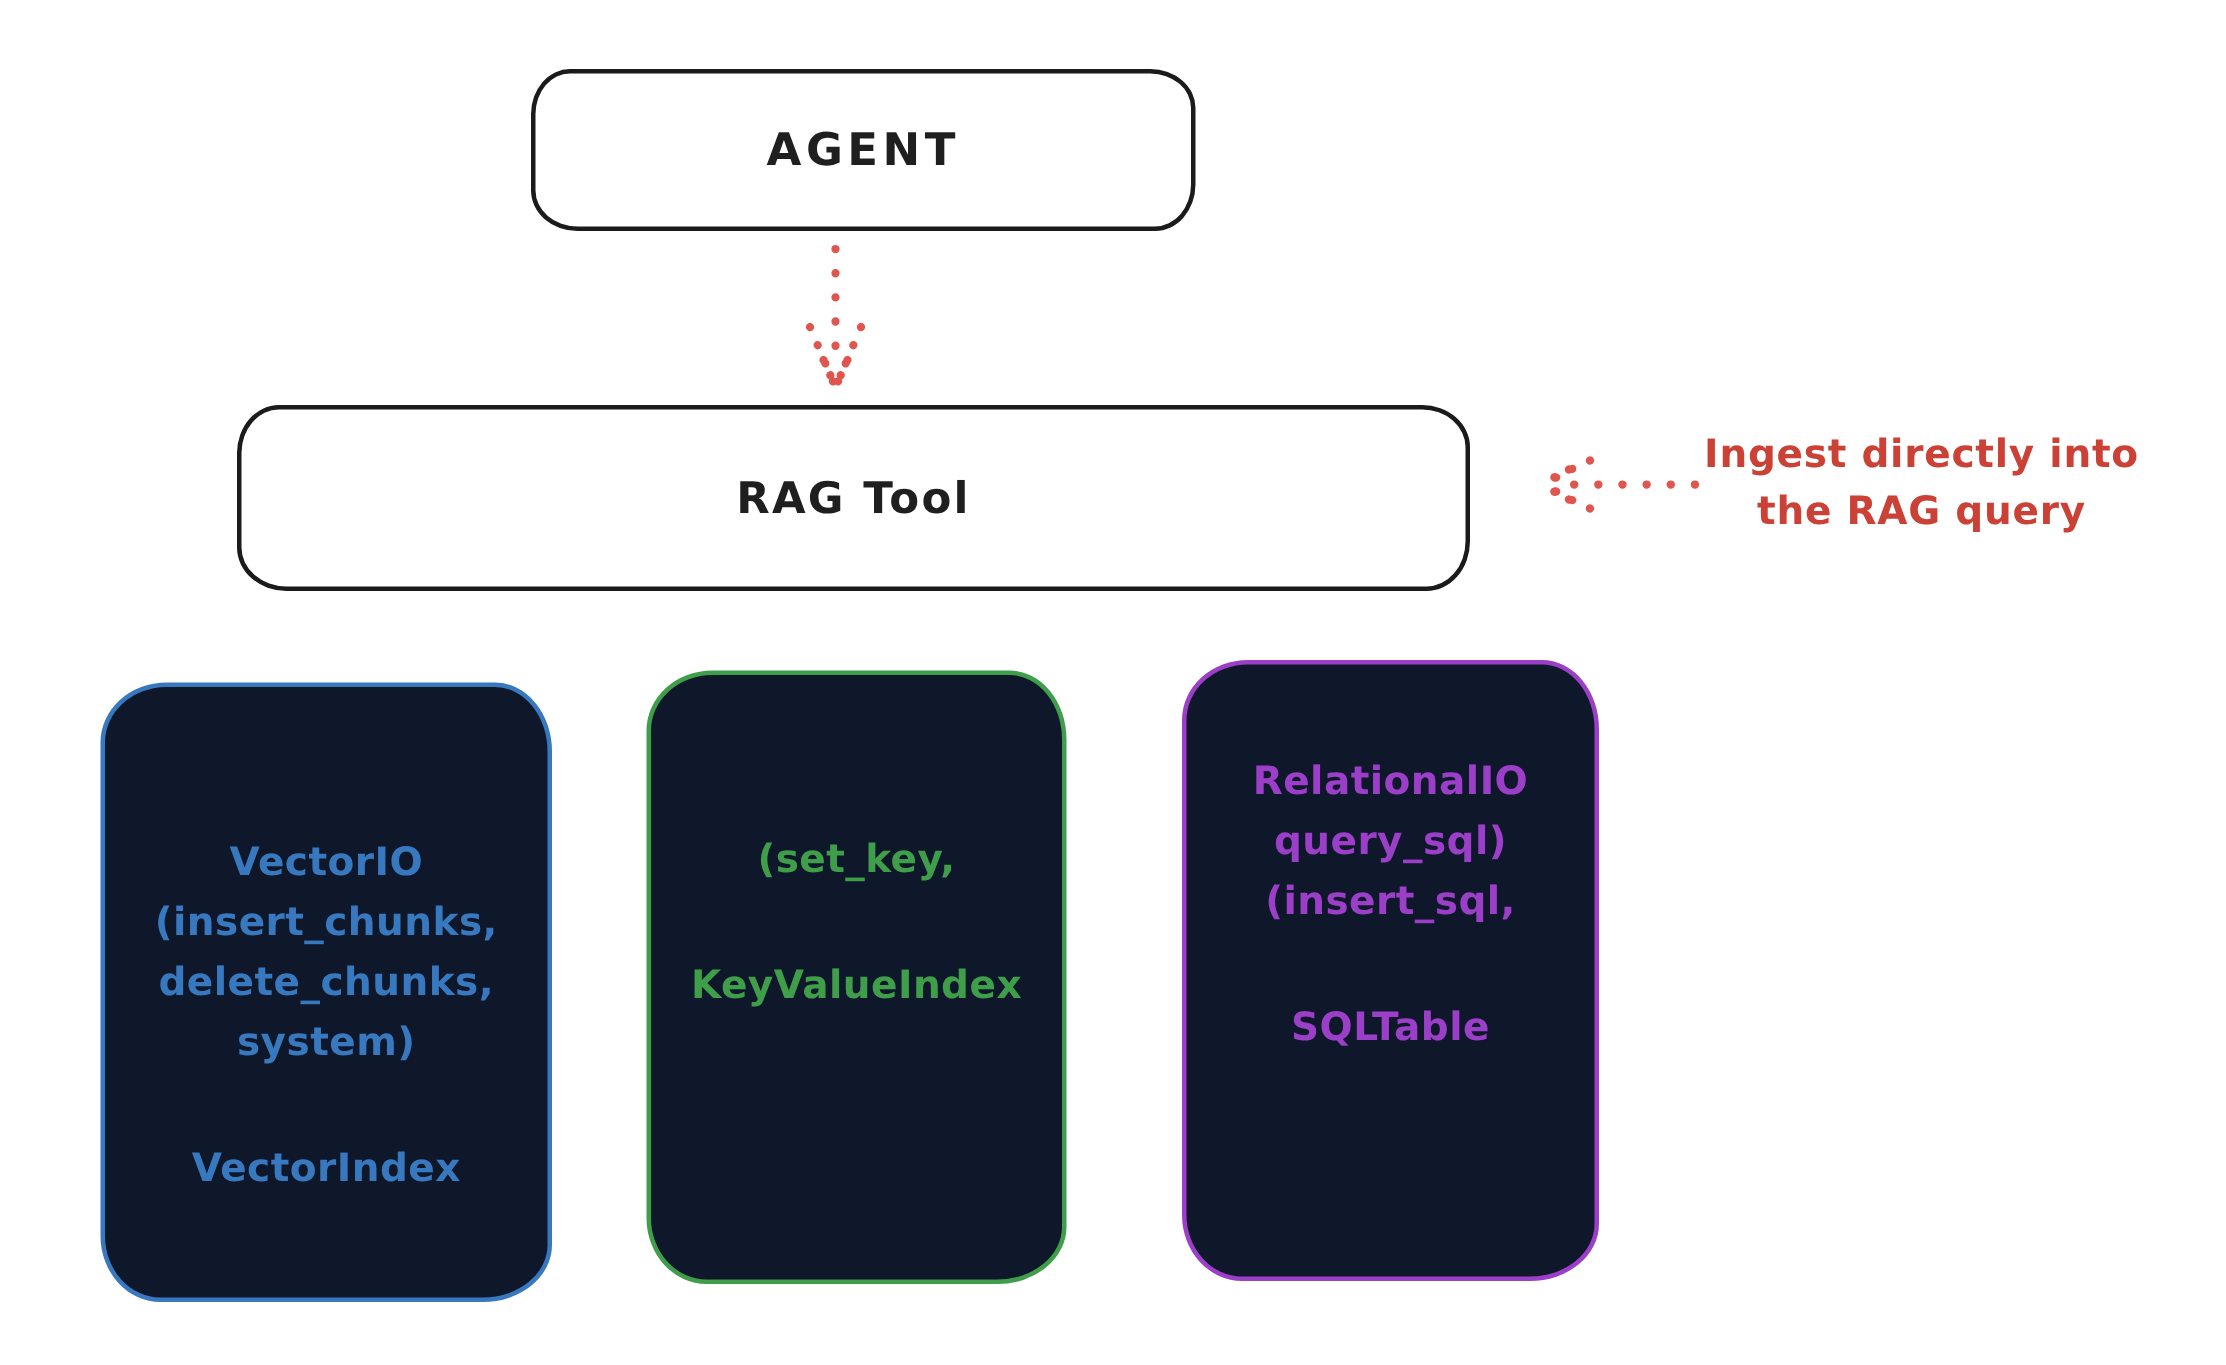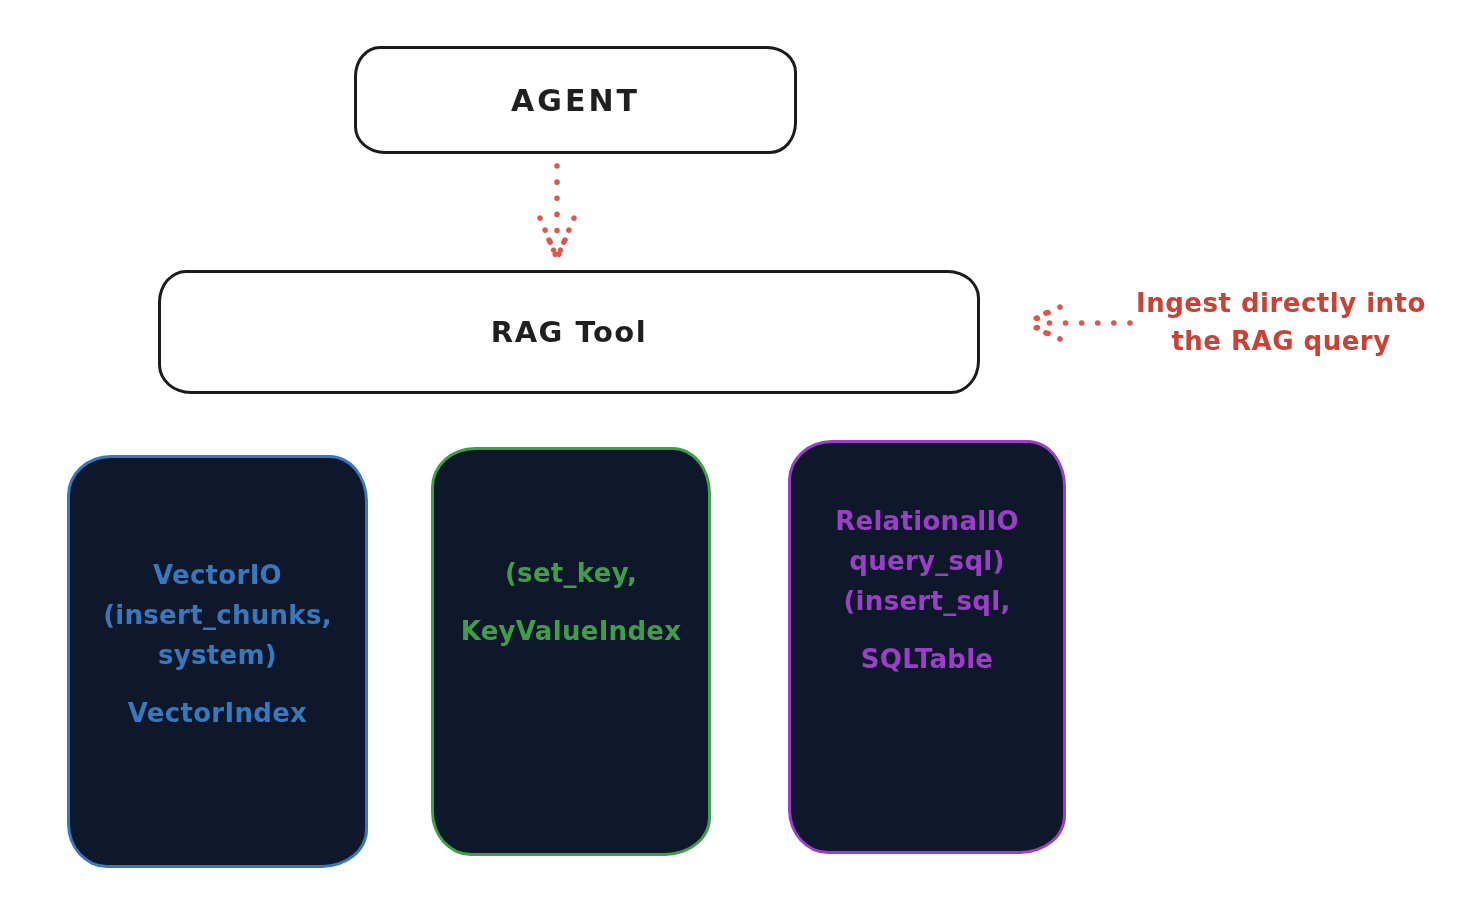--- a/index.html
+++ b/index.html
@@ -68,21 +68,21 @@
     display: flex;
     flex-direction: column;
     align-items: center;
     text-align: center;
     font-size: 26px;
     font-weight: 700;
     line-height: 40px;
     letter-spacing: 0.3px;
     border-radius: 44px 38px 46px 40px / 40px 46px 38px 44px;
   }
-  .backend .index-label { margin-top: 18px; }
+  .backend .index-label { margin-top: 44px; }
   .backend-vector {
     left: 67px; top: 455px;
     width: 301px; height: 413px;
     border-color: #3778bf;
     color: #3778bf;
     padding-top: 97px;
   }
   .backend-keyvalue {
     left: 431px; top: 447px;
     width: 280px; height: 409px;
@@ -132,20 +132,21 @@
   </svg>
 
   <div class="annotation">
     <div>Ingest directly into</div>
     <div>the RAG query</div>
   </div>
 
   <div class="backend backend-vector">
     <div>VectorIO</div>
     <div>(insert_chunks,</div>
+    <div>delete_chunks,</div>
     <div>system)</div>
     <div class="index-label">VectorIndex</div>
   </div>
 
   <div class="backend backend-keyvalue">
     <div>(set_key,</div>
     <div class="index-label">KeyValueIndex</div>
   </div>
 
   <div class="backend backend-relational">

